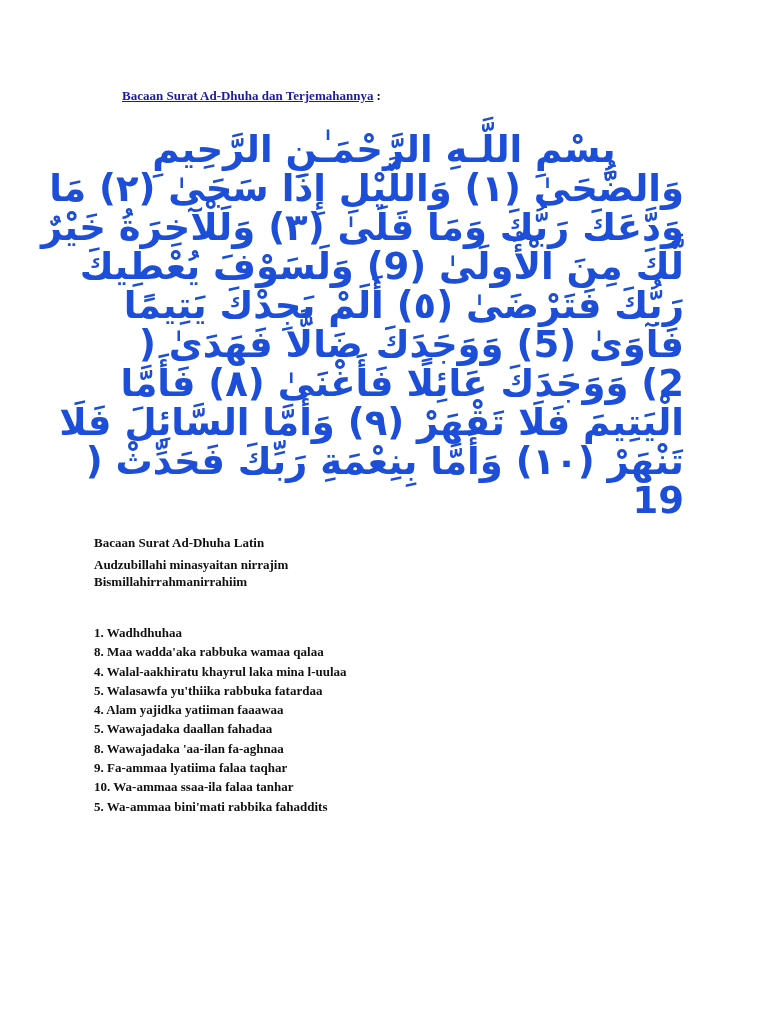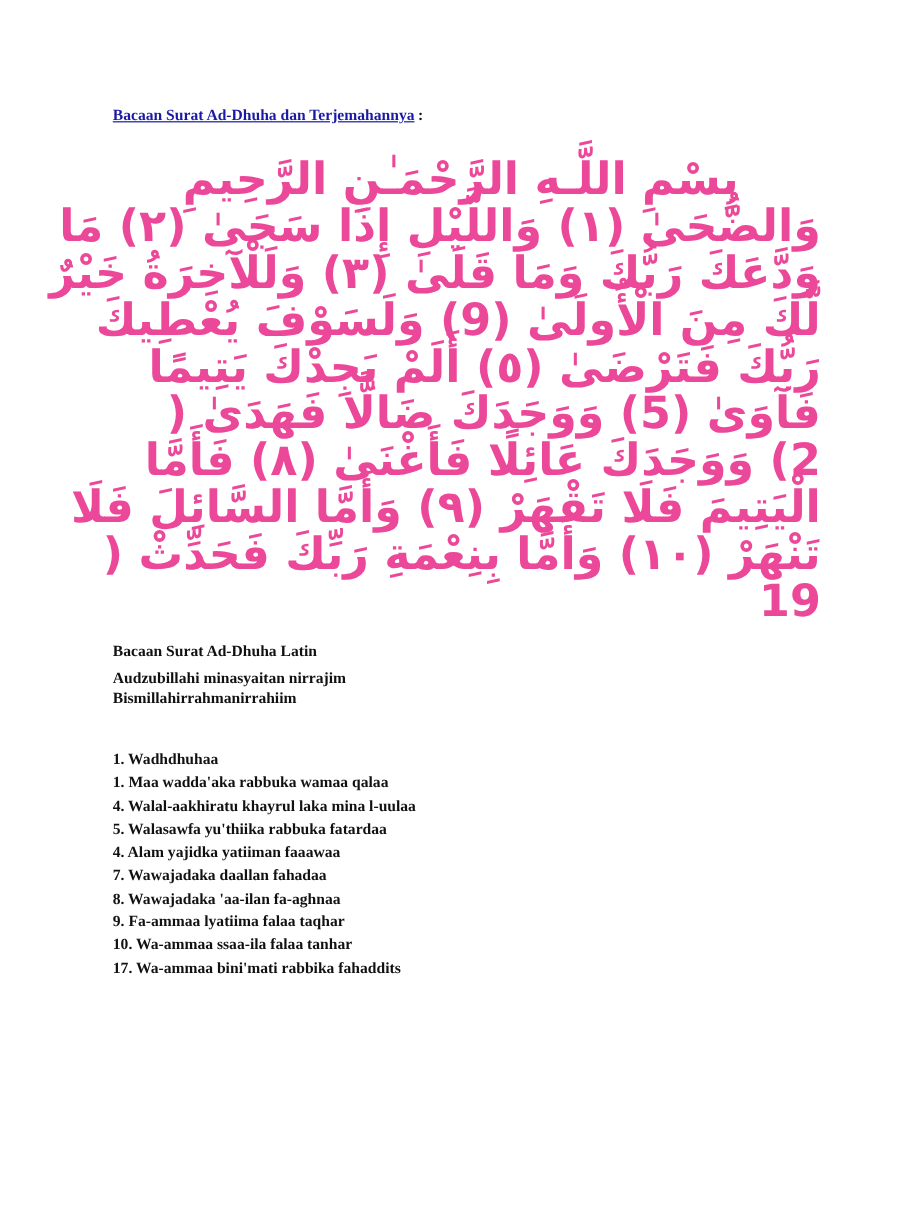--- a/index.html
+++ b/index.html
@@ -26,37 +26,38 @@
       left: 94px;
       top: 88px;
       font-size: 13px;
       font-weight: bold;
       line-height: 16px;
     }
     .heading-link {
       color: #1a1aa6;
       text-decoration: underline;
       cursor: pointer;
+      margin-left: 28px;
     }
     .heading-colon {
       color: #111111;
       margin-left: 3px;
     }
     .arabic-block {
       position: absolute;
       left: 84px;
       top: 130px;
       width: 600px;
       direction: rtl;
       text-align: center;
       font-family: "DejaVu Sans", sans-serif;
       font-weight: bold;
       font-size: 37px;
       line-height: 39px;
-      color: #ec4899;
+      color: #1d4ed8;
     }
     .arabic-line {
       display: block;
       white-space: nowrap;
     }
     .arabic-line.right {
       text-align: right;
     }
     .latin-title {
       position: absolute;
@@ -112,24 +113,24 @@
 
   <div class="latin-title">Bacaan Surat Ad-Dhuha Latin</div>
 
   <div class="intro">
     <div>Audzubillahi minasyaitan nirrajim</div>
     <div>Bismillahirrahmanirrahiim</div>
   </div>
 
   <ul class="verse-list">
     <li>1. Wadhdhuhaa</li>
-    <li>1. Maa wadda'aka rabbuka wamaa qalaa</li>
+    <li>8. Maa wadda'aka rabbuka wamaa qalaa</li>
     <li>4. Walal-aakhiratu khayrul laka mina l-uulaa</li>
     <li>5. Walasawfa yu'thiika rabbuka fatardaa</li>
     <li>4. Alam yajidka yatiiman faaawaa</li>
-    <li>7. Wawajadaka daallan fahadaa</li>
+    <li>5. Wawajadaka daallan fahadaa</li>
     <li>8. Wawajadaka 'aa-ilan fa-aghnaa</li>
     <li>9. Fa-ammaa lyatiima falaa taqhar</li>
     <li>10.  Wa-ammaa ssaa-ila falaa tanhar</li>
-    <li>17.  Wa-ammaa bini'mati rabbika fahaddits</li>
+    <li>5.  Wa-ammaa bini'mati rabbika fahaddits</li>
   </ul>
 
 </div>
 
 </body></html>

